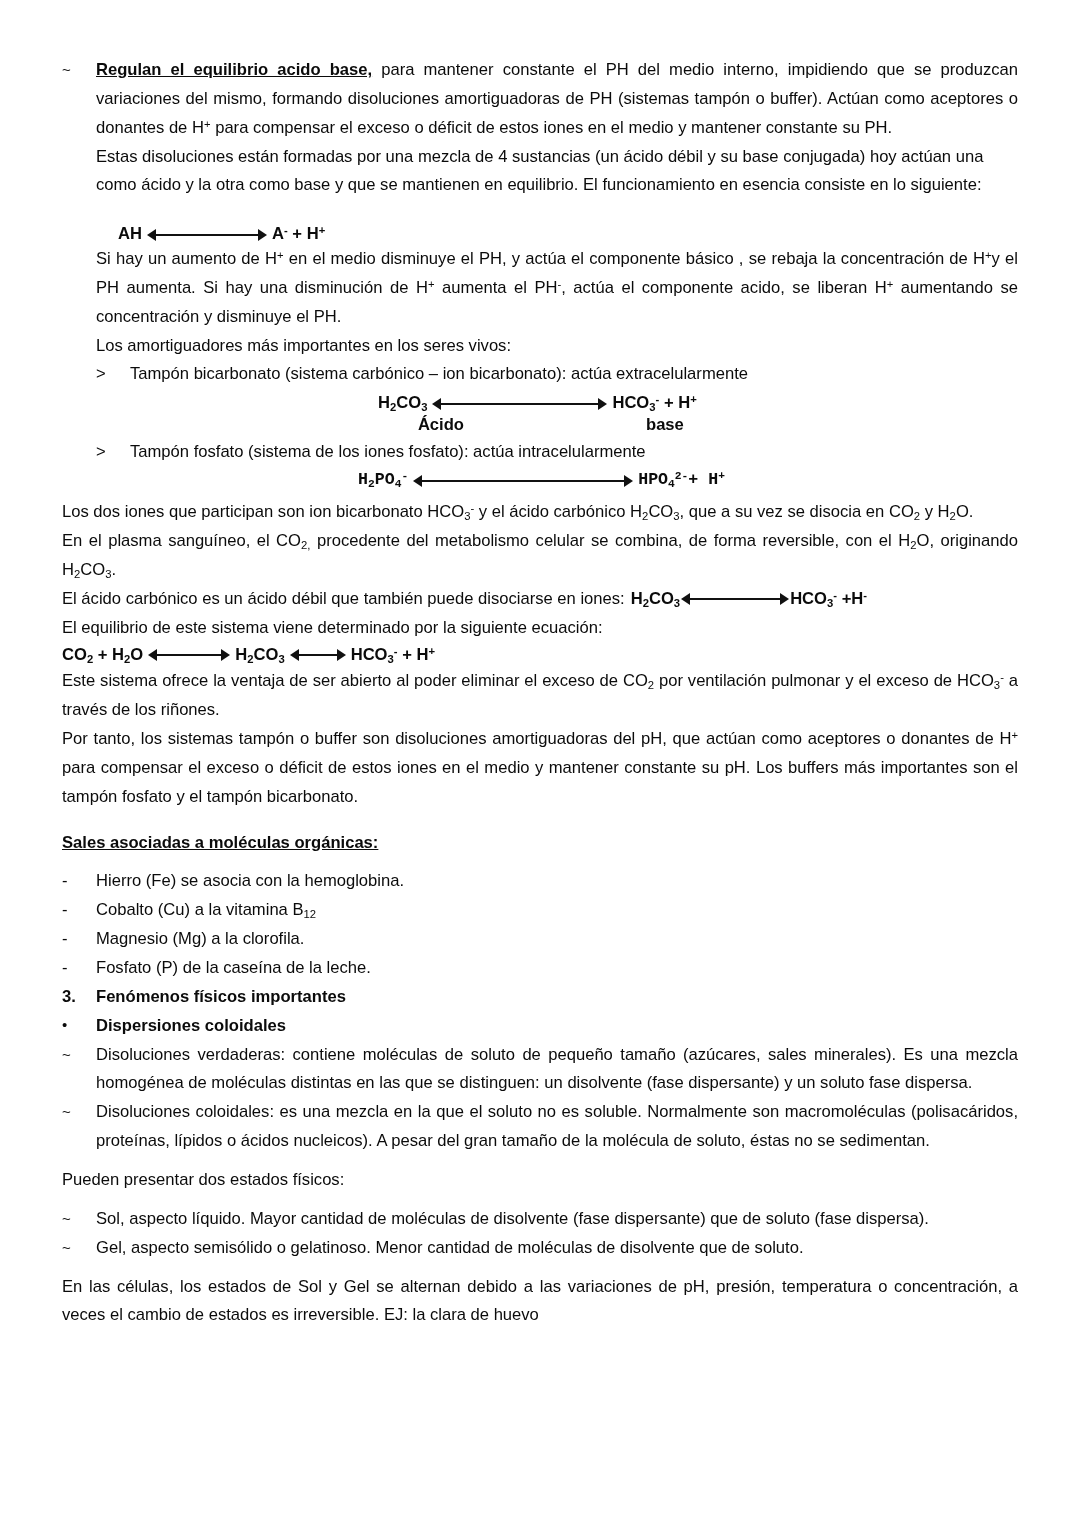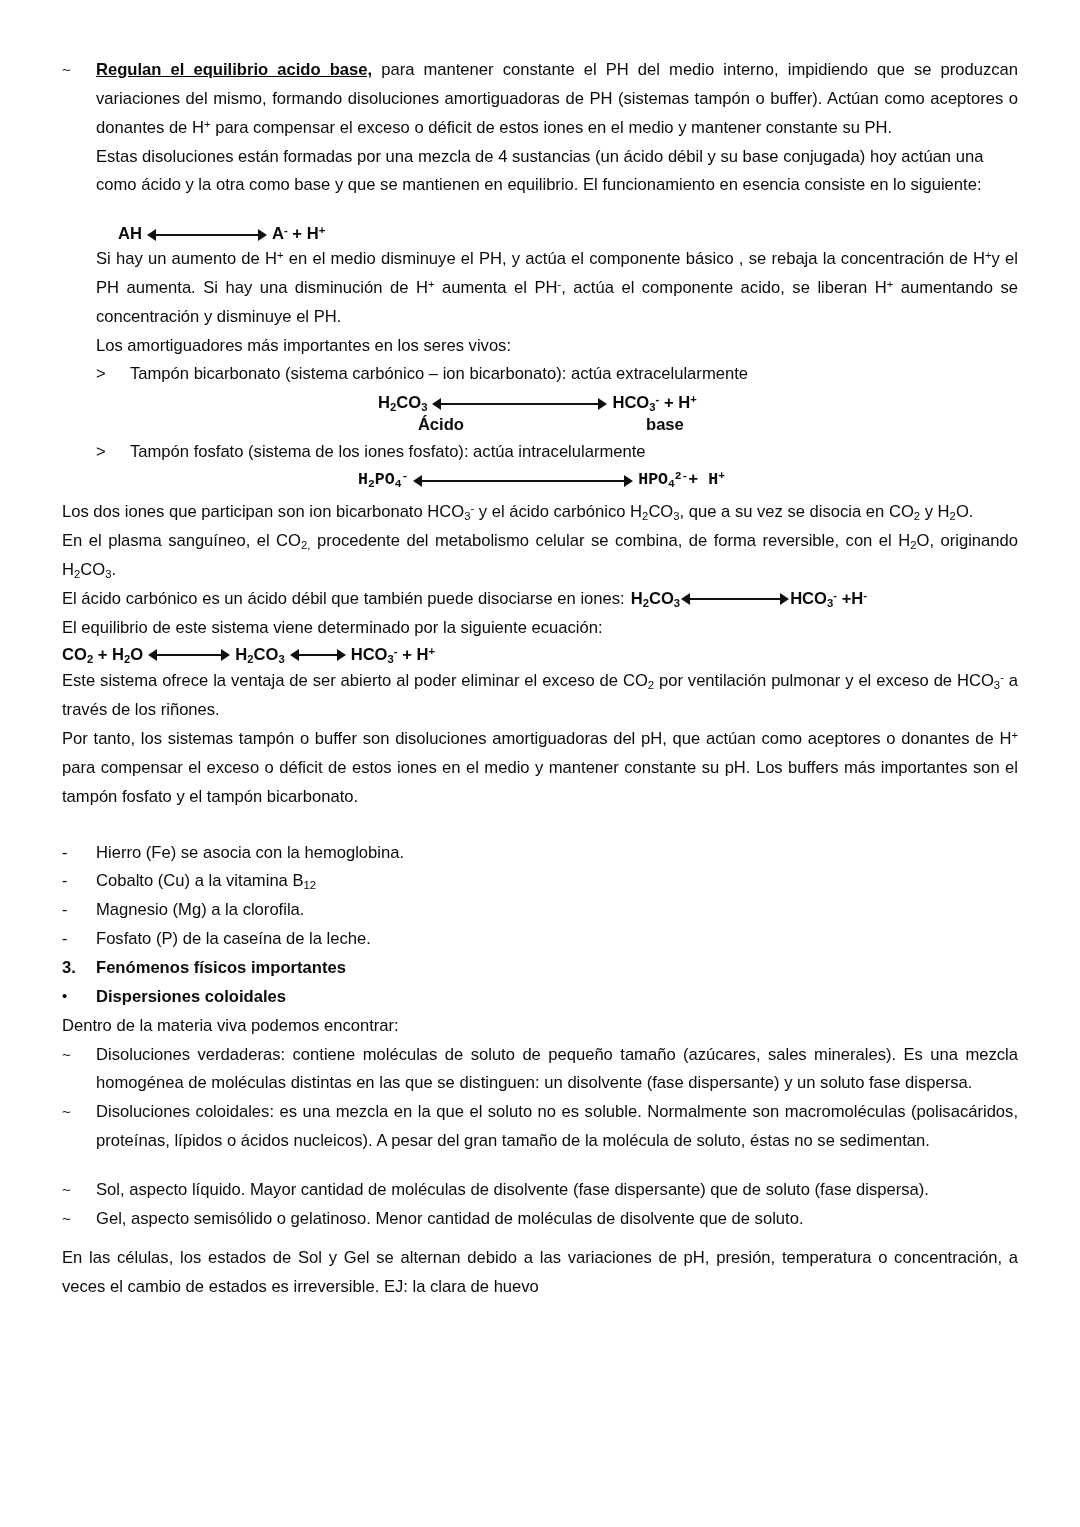--- a/index.html
+++ b/index.html
@@ -219,20 +219,21 @@
       <span class="eq-term"><span>HCO</span><sub>3</sub><sup>-</sup><span> + H</span><sup>+</sup></span>
     </div>
 
     <p class="plain"><span>Este sistema ofrece la ventaja de ser abierto al poder eliminar el exceso de CO</span><sub>2</sub><span> por ventilación pulmonar y el exceso de HCO</span><sub>3</sub><sup>-</sup><span> a través de los riñones.</span></p>
 
     <p class="plain"><span>Por tanto, los sistemas tampón o buffer son disoluciones amortiguadoras del pH, que actúan como aceptores o donantes de H</span><sup>+</sup><span> para compensar el exceso o déficit de estos iones en el medio y mantener constante su pH. Los buffers más importantes son el tampón fosfato y el tampón bicarbonato.</span></p>
   </div>
 
   <div class="spacer-md"></div>
 
+  <p class="plain left b u">Sales asociadas a moléculas orgánicas:</p>
 
   <div class="spacer-sm"></div>
 
   <div class="row">
     <span class="marker dash">-</span>
     <div class="body-txt left">Hierro (Fe) se asocia con la hemoglobina.</div>
   </div>
   <div class="row">
     <span class="marker dash">-</span>
     <div class="body-txt left"><span>Cobalto (Cu) a la vitamina B</span><sub>12</sub></div>
@@ -248,33 +249,33 @@
 
   <div class="row">
     <span class="marker num">3.</span>
     <div class="body-txt left b">Fenómenos físicos importantes</div>
   </div>
   <div class="row">
     <span class="marker dot">•</span>
     <div class="body-txt left b">Dispersiones coloidales</div>
   </div>
 
-  <p class="plain left">Dentro de la materia viva podemos encontrar:</p>
 
   <div class="row">
     <span class="marker tilde">~</span>
     <div class="body-txt">Disoluciones verdaderas: contiene moléculas de soluto de pequeño tamaño (azúcares, sales minerales). Es una mezcla homogénea de moléculas distintas en las que se distinguen: un disolvente (fase dispersante) y un soluto fase dispersa.</div>
   </div>
   <div class="row">
     <span class="marker tilde">~</span>
     <div class="body-txt">Disoluciones coloidales: es una mezcla en la que el soluto no es soluble. Normalmente son macromoléculas (polisacáridos, proteínas, lípidos o ácidos nucleicos). A pesar del gran tamaño de la molécula de soluto, éstas no se sedimentan.</div>
   </div>
 
   <div class="spacer-sm"></div>
 
+  <p class="plain left">Pueden presentar dos estados físicos:</p>
 
   <div class="spacer-sm"></div>
 
   <div class="row">
     <span class="marker tilde">~</span>
     <div class="body-txt">Sol, aspecto líquido. Mayor cantidad de moléculas de disolvente (fase dispersante) que de soluto (fase dispersa).</div>
   </div>
   <div class="row">
     <span class="marker tilde">~</span>
     <div class="body-txt left">Gel, aspecto semisólido o gelatinoso. Menor cantidad de moléculas de disolvente que de soluto.</div>

